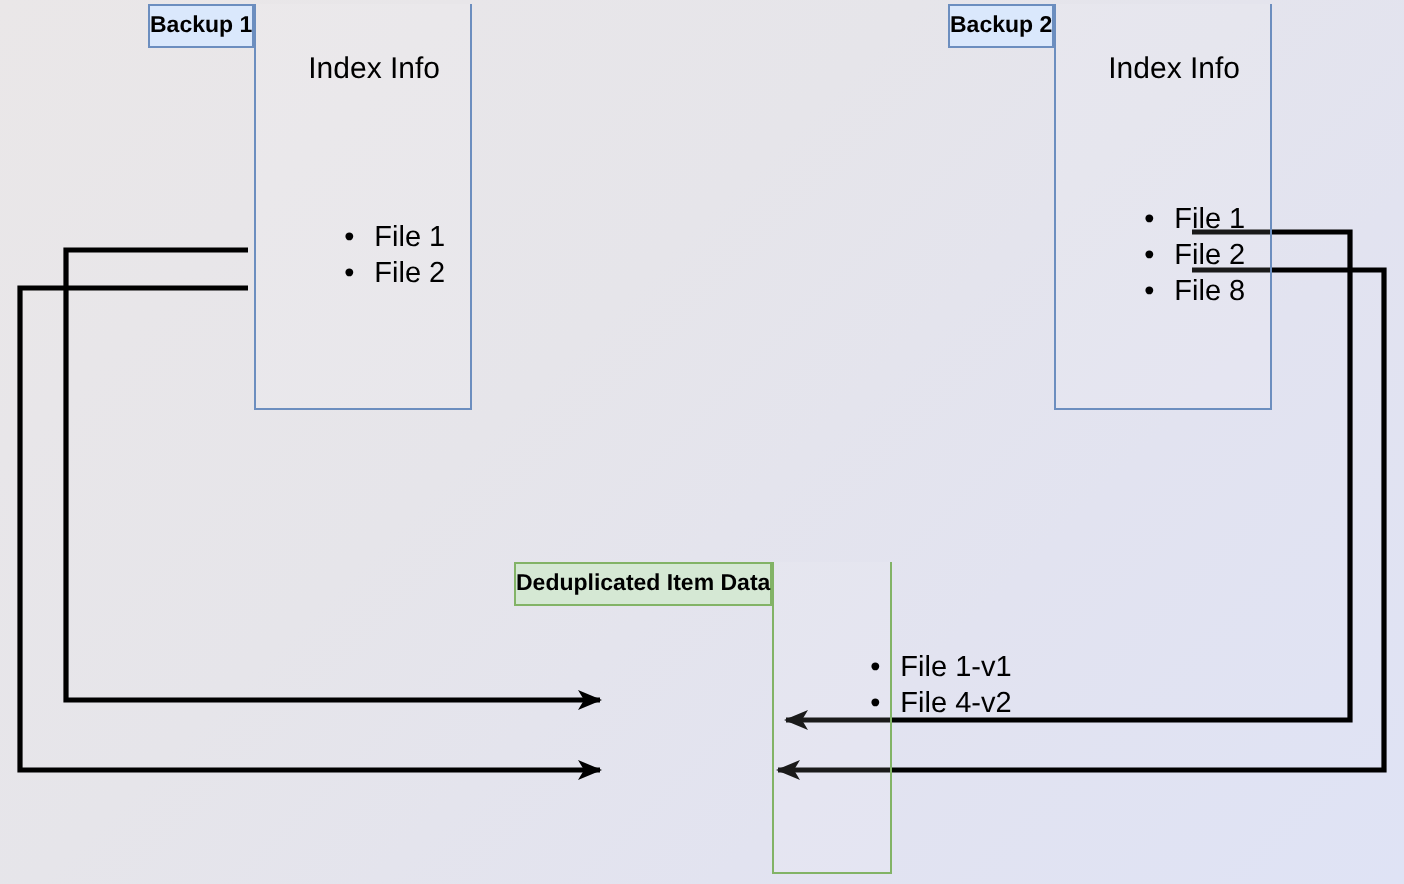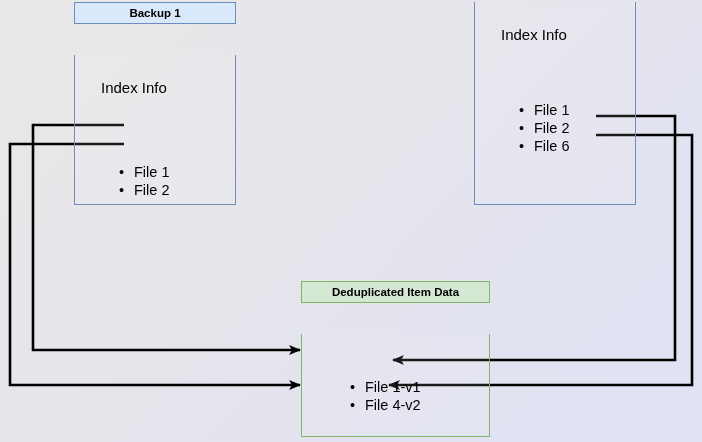--- a/index.html
+++ b/index.html
@@ -25,22 +25,21 @@
     left: 0;
     top: 0;
     width: 702px;
     height: 442px;
     pointer-events: none;
   }
   .node {
     position: absolute;
     box-sizing: border-box;
     display: flex;
-    flex-direction: column;
-    gap: 31px;
+    flex-direction: row;
   }
   .node-header {
     box-sizing: border-box;
     height: 22px;
     line-height: 20px;
     text-align: center;
     font-size: 11.5px;
     font-weight: bold;
     color: #000000;
   }
@@ -135,31 +134,32 @@
     <div class="node-body">
       <div class="index-label">Index Info</div>
       <ul class="file-list" id="backup1-list">
         <li>File 1</li>
         <li>File 2</li>
       </ul>
     </div>
   </div>
 
   <div class="node backup" id="backup2" style="left:474px; top:2px; width:162px; height:203px;">
+    <div class="node-header">Backup 2</div>
     <div class="node-body">
       <div class="index-label">Index Info</div>
       <ul class="file-list" id="backup2-list">
         <li>File 1</li>
         <li>File 2</li>
-        <li>File 6</li>
+        <li>File 8</li>
       </ul>
     </div>
   </div>
 
-  <div class="node dedup" id="dedup" style="left:257px; top:281px; width:189px; height:156px;margin-left:44px;">
+  <div class="node dedup" id="dedup" style="left:257px; top:281px; width:189px; height:156px;">
     <div class="node-header">Deduplicated Item Data</div>
     <div class="node-body">
       <ul class="file-list" id="dedup-list">
         <li>File 1-v1</li>
         <li>File 4-v2</li>
       </ul>
     </div>
   </div>
 
 </div>

